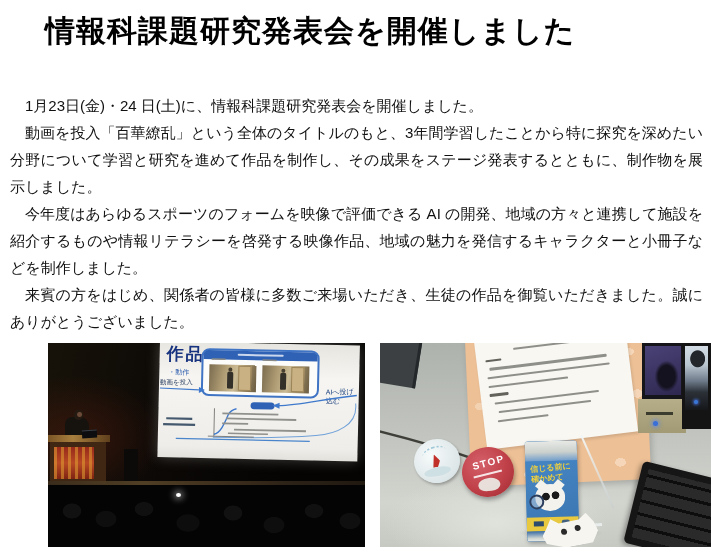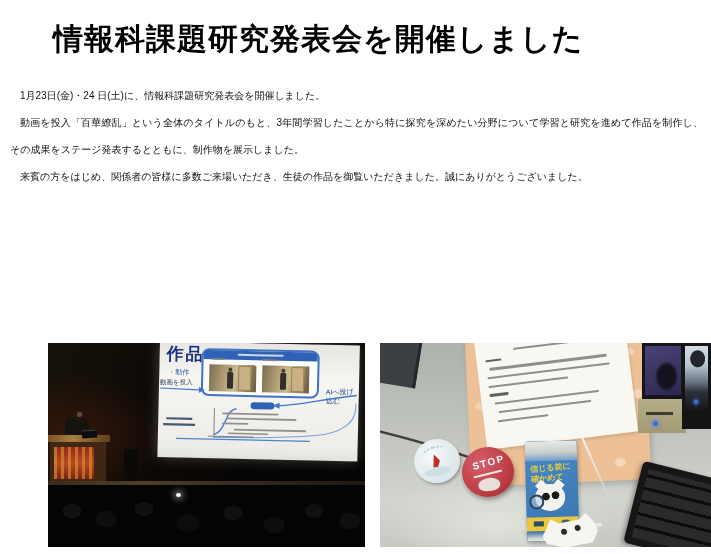--- a/index.html
+++ b/index.html
@@ -1,21 +1,21 @@
 <!DOCTYPE html>
 <html lang="ja"><head>
 <meta charset="utf-8">
 <style>
   html,body{margin:0;padding:0;background:#fff;}
   .page{position:relative;width:711px;height:554px;overflow:hidden;background:#fff;
         font-family:"Liberation Sans",sans-serif;}
   
-  .title{margin:8px;position:absolute;left:45px;top:12px;font-size:30px;line-height:38px;
+  .title{margin:0;position:absolute;left:45px;top:12px;font-size:30px;line-height:38px;
          font-weight:700;color:#000;letter-spacing:1px;white-space:nowrap;}
-  .article-body{position:absolute;left:10px;top:82px;width:693px;font-size:10px;
+  .article-body{position:absolute;left:10px;top:92px;width:693px;font-size:15px;
                 line-height:27px;color:#111;text-align:justify;}
   .article-body p{margin:0;text-indent:1em;}
   
   .photos{position:absolute;left:48px;top:343px;display:flex;gap:15px;}
   .photo{position:relative;overflow:hidden;}
   
   .photo-left{width:317px;height:204px;background:#060504;}
   .pl-wall{position:absolute;inset:0;background:
      radial-gradient(130px 90px at 28px 95px, rgba(110,35,18,.38), transparent 70%),
      linear-gradient(105deg,#171209 0%,#0b0806 40%,#050403 75%);}
@@ -166,20 +166,21 @@
 </head>
 <body>
 
 <div class="page">
 
   <h1 class="title">情報科課題研究発表会を開催しました</h1>
 
   <div class="article-body">
     <p>1月23日(金)・24 日(土)に、情報科課題研究発表会を開催しました。</p>
     <p>動画を投入「百華繚乱」という全体のタイトルのもと、3年間学習したことから特に探究を深めたい分野について学習と研究を進めて作品を制作し、その成果をステージ発表するとともに、制作物を展示しました。</p>
+    <p>今年度はあらゆるスポーツのフォームを映像で評価できる AI の開発、地域の方々と連携して施設を紹介するものや情報リテラシーを啓発する映像作品、地域の魅力を発信するキャラクターと小冊子などを制作しました。</p>
     <p>来賓の方をはじめ、関係者の皆様に多数ご来場いただき、生徒の作品を御覧いただきました。誠にありがとうございました。</p>
   </div>
 
   <div class="photos">
 
     <div class="photo photo-left" title="体育館での発表の様子（発表者とスクリーン）">
       <div class="pl-wall"></div>
 
       <div class="pl-screen">
         <span class="sl-title">作品</span>

